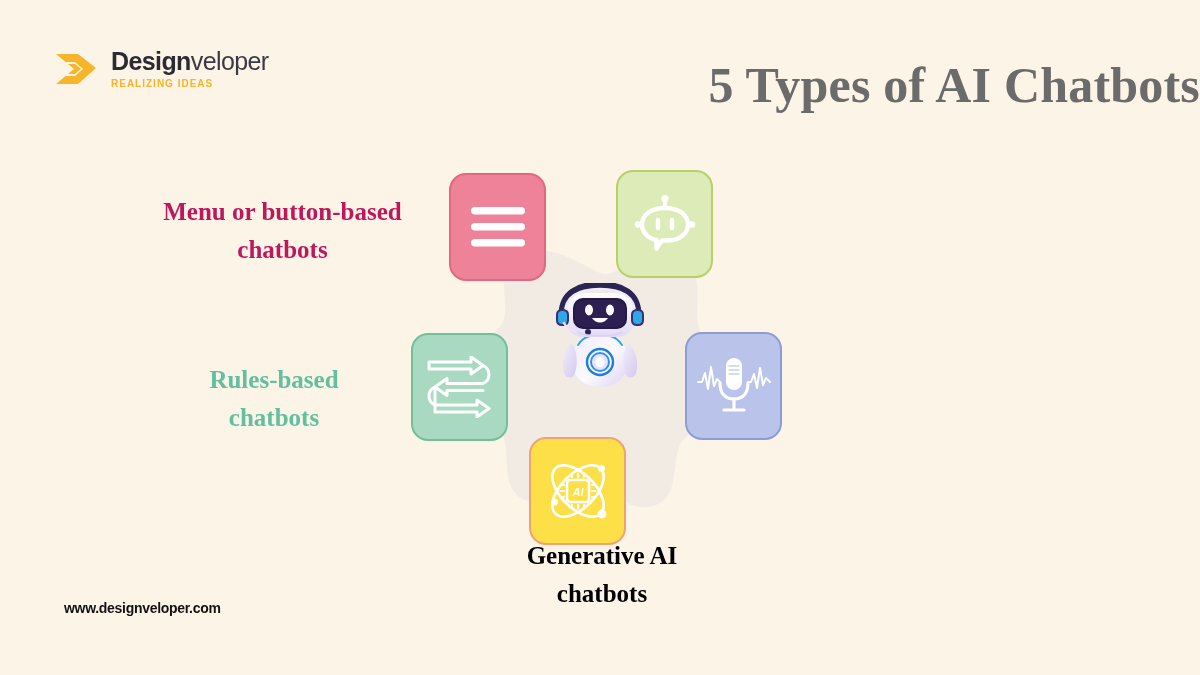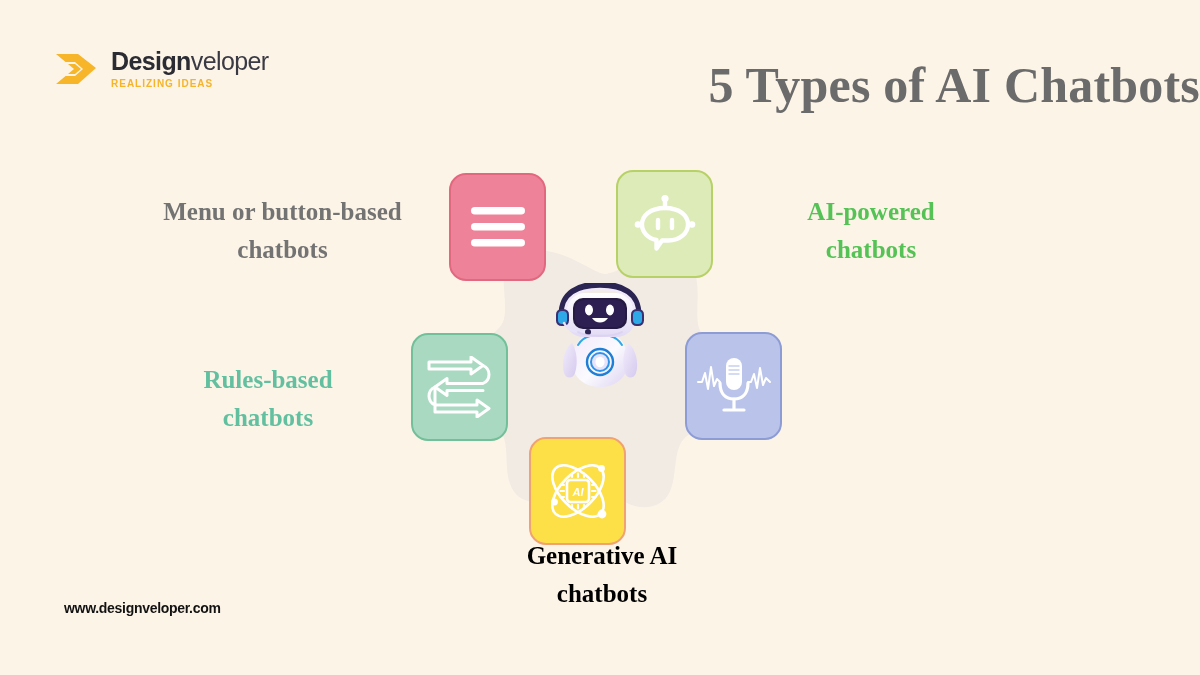--- a/index.html
+++ b/index.html
@@ -58,23 +58,23 @@
 
   
   .label {
     position:absolute;
     font-family:"Liberation Serif", serif;
     font-weight:700;
     font-size:25px;
     line-height:1.52;
     text-align:center;
   }
-  .lab-menu  { left:150px;  top:193px; width:265px; color:#737373; }
+  .lab-menu  { left:150px;  top:193px; width:265px; color:#be185d; }
   .lab-ai    { left:760px;  top:193px; width:222px; color:#55C255; }
-  .lab-rules { left:159px;  top:361px; width:218px; color:#62C0A0; }
+  .lab-rules { left:165px;  top:361px; width:218px; color:#62C0A0; }
   .lab-voice { left:840px;  top:373px; width:218px; color:#8C9DD6; }
   .lab-gen   { left:489px;  top:537px; width:226px; color:#000000; }
 
   
   .robot { position:absolute; left:548px; top:283px; width:104px; height:110px; }
 
   
   .site {
     position:absolute; left:64px; top:600px;
     font-family:"Liberation Sans", sans-serif;
@@ -234,19 +234,18 @@
       <rect x="85" y="28" width="9" height="13" rx="4" fill="#2FA8E8"></rect>
 
       <path d="M16 40 C20 48 30 50 38 49" fill="none" stroke="#E8E2FA" stroke-width="2.4" stroke-linecap="round"></path>
       <circle cx="40" cy="49" r="3" fill="#2B2553"></circle>
 
       <path d="M30 49 C38 54 66 54 74 49" fill="none" stroke="#D9CFF0" stroke-width="2" stroke-linecap="round" opacity=".8"></path>
     </svg>
   </div>
 
   <div class="label lab-menu">Menu or button-based chatbots</div>
-  <div class="label lab-ai">AI-powered chatbots</div>
   <div class="label lab-rules">Rules-based chatbots</div>
   <div class="label lab-gen">Generative AI chatbots</div>
 
   <div class="site">www.designveloper.com</div>
 
 </div>
 
 </body></html>

